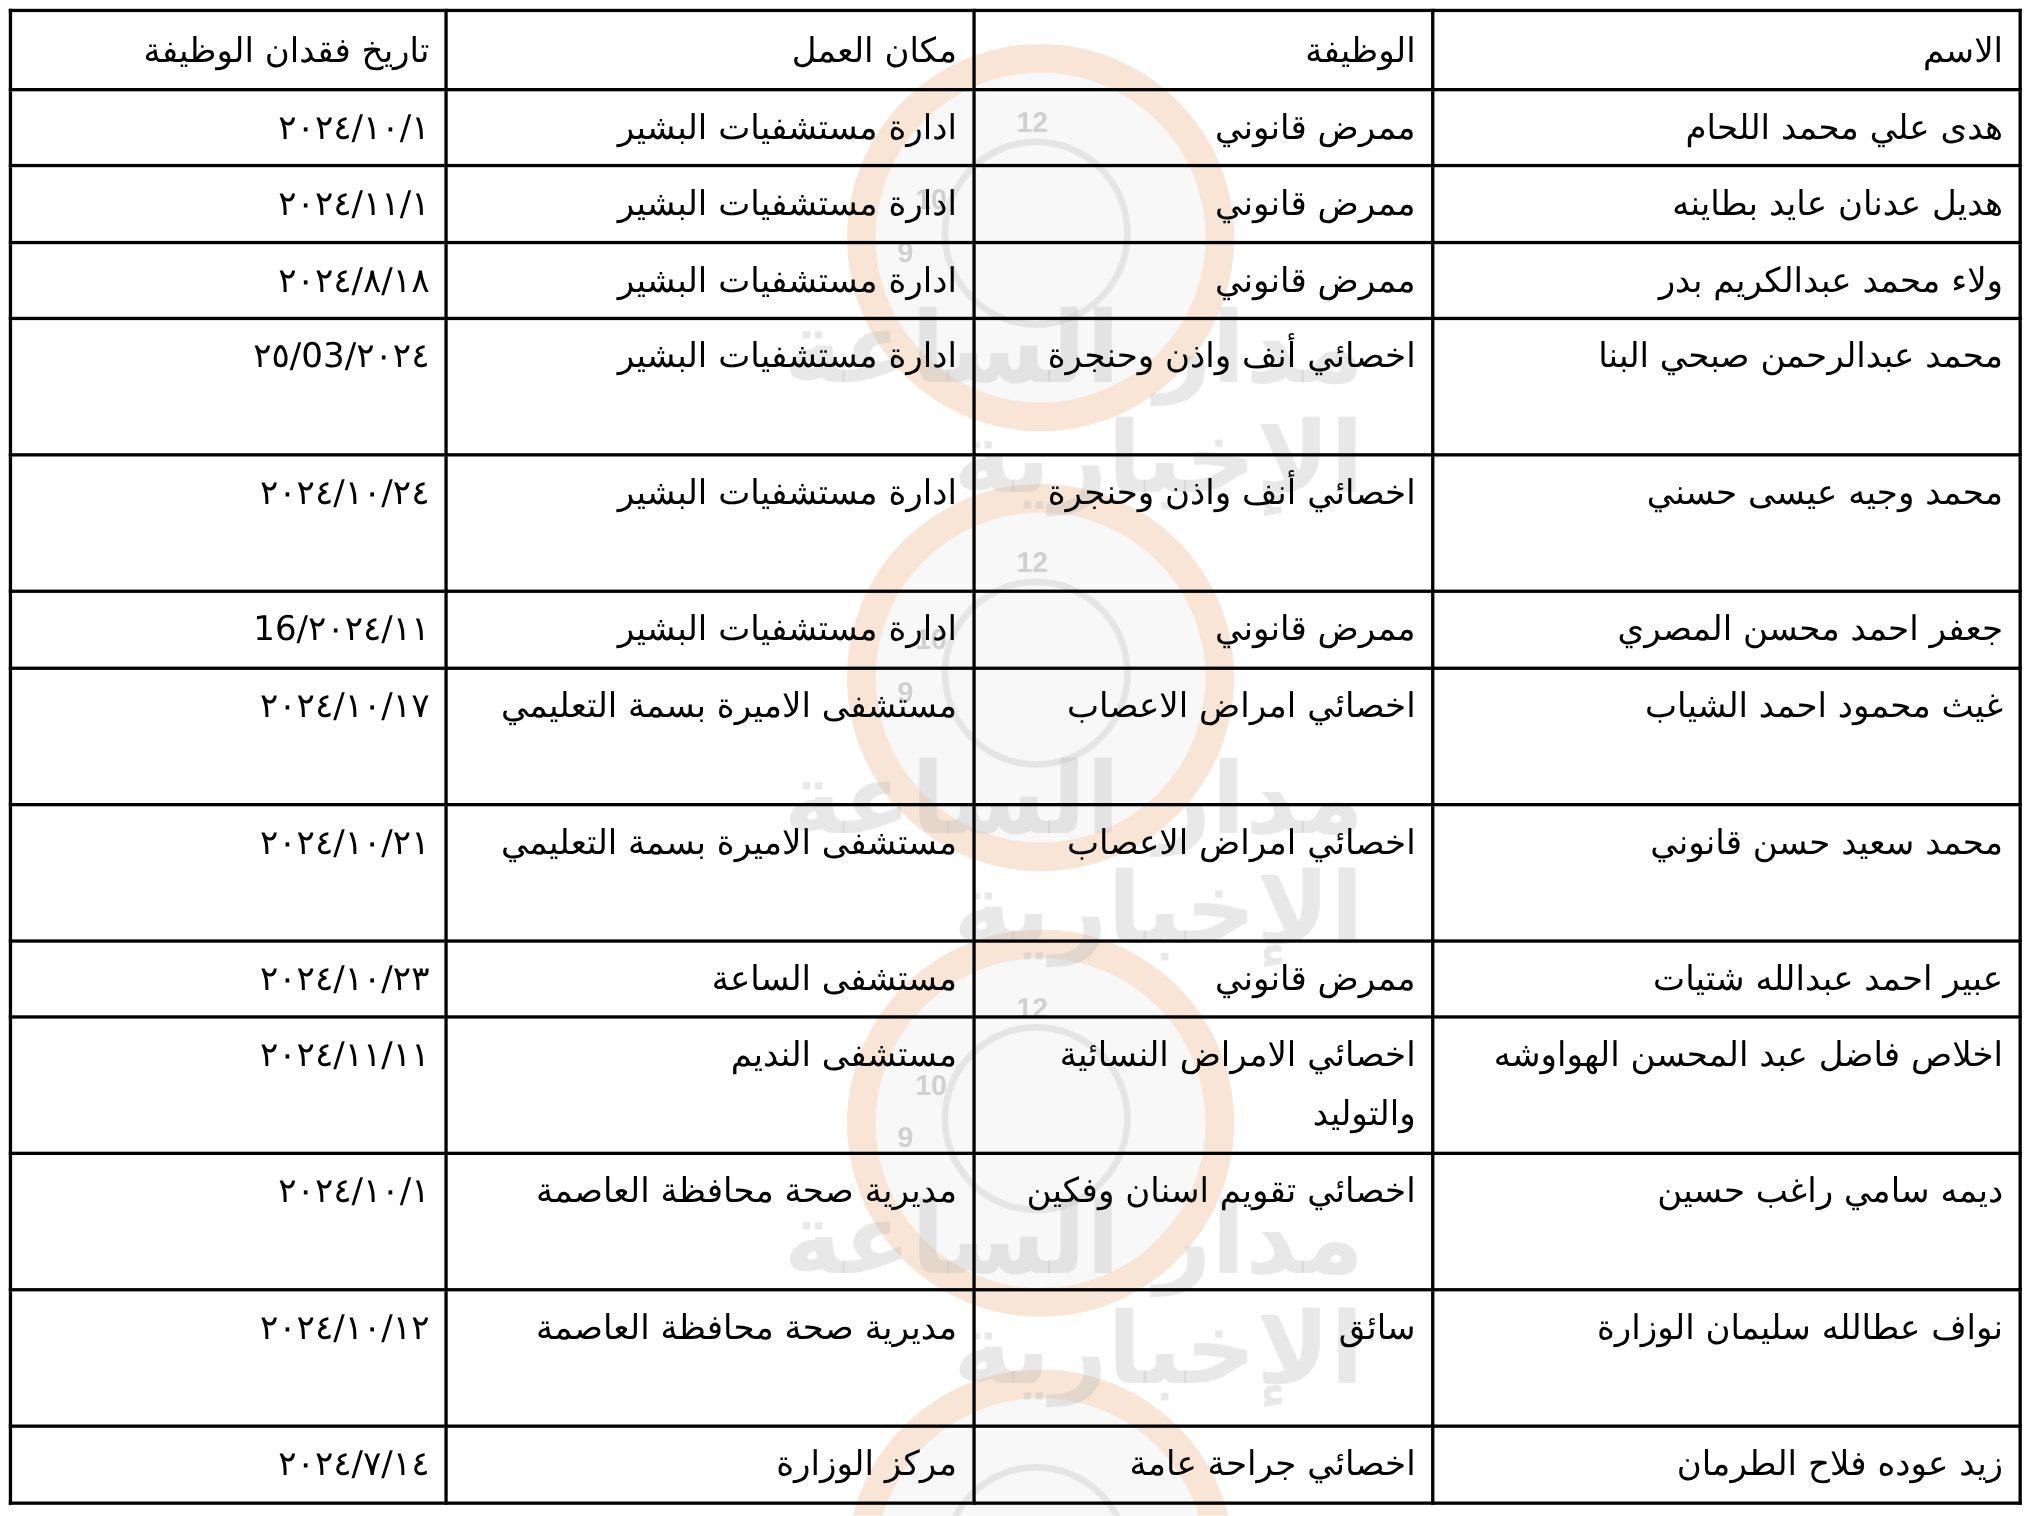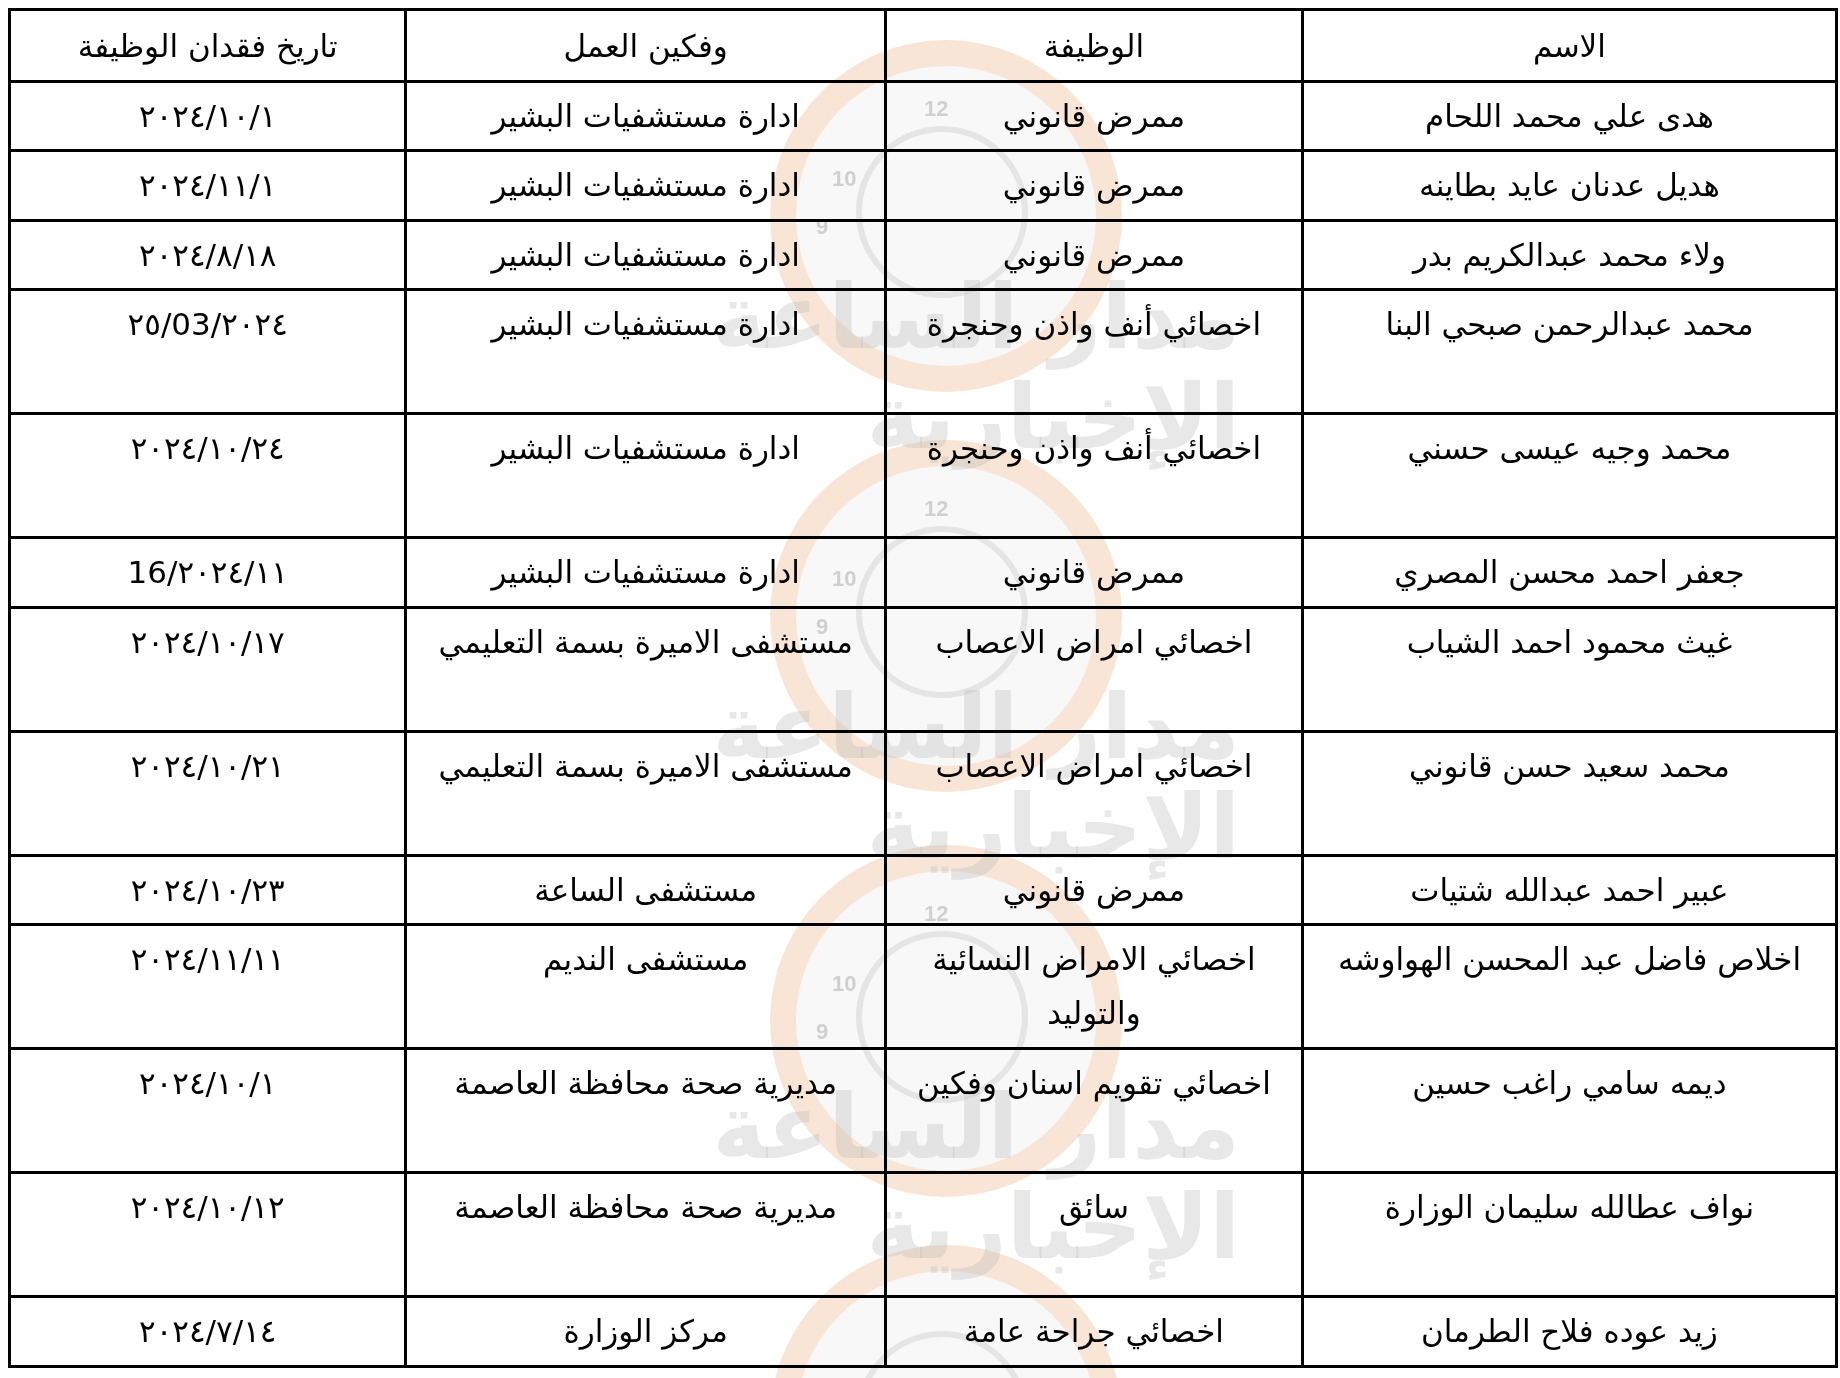--- a/index.html
+++ b/index.html
@@ -9,34 +9,34 @@
       position: absolute; border-radius: 50%;
       border: 26px solid rgba(249, 196, 150, 0.35);
       background: rgba(235, 235, 235, 0.35);
     }
     .wm-clock .ring {
       position: absolute; border-radius: 50%;
       border: 6px solid rgba(170,170,170,0.25);
     }
     .wm-clock .num {
       position: absolute; font-family: "Liberation Sans", sans-serif;
-      font-weight: bold; color: rgba(160,160,160,0.45); font-size: 22px;
+      font-weight: bold; color: rgba(160,160,160,0.45); font-size: 26px;
     }
     .wm-letters {
       position: absolute; font-family: "DejaVu Sans", sans-serif; font-weight: bold;
       color: rgba(190,190,190,0.35); direction: rtl; margin-top: 37px;
     }
     table.jobs {
       position: absolute; left: 8px; top: 8px; width: 1830px; height: 1360px;
       border-collapse: collapse; direction: rtl; z-index: 1;
       font-family: "DejaVu Sans", sans-serif; color: #000;
       background: transparent;
     }
     table.jobs td, table.jobs th {
-      border: 3px solid #000; vertical-align: top; text-align: center;
+      border: 3px solid #000; vertical-align: top; text-align: right;
       font-size: 31px; line-height: 54px; padding: 6px 14px 4px 14px;
       font-weight: normal;
     }
     table.jobs th { vertical-align: middle; }
     .c-name { width: 536px; }
     .c-job { width: 411px; }
     .c-place { width: 476px; }
     .c-date { width: 384px; font-family: "DejaVu Sans", sans-serif; letter-spacing: 3px; }
     tr.single td { height: 56px; }
     tr.double td { height: 110px; }
@@ -70,21 +70,21 @@
   <div class="wm-letters" style="left:600px; top:230px; width:640px; font-size:90px; line-height:100px;">مدار الساعة الإخبارية</div>
   <div class="wm-letters" style="left:600px; top:640px; width:640px; font-size:90px; line-height:100px;">مدار الساعة الإخبارية</div>
   <div class="wm-letters" style="left:600px; top:1040px; width:640px; font-size:90px; line-height:100px;">مدار الساعة الإخبارية</div>
 </div>
 
 <table class="jobs">
   <tbody>
       <tr class="head">
     <th class="c-name">الاسم</th>
     <th class="c-job">الوظيفة</th>
-    <th class="c-place">وفكين العمل</th>
+    <th class="c-place">مكان العمل</th>
     <th class="c-date">تاريخ فقدان الوظيفة</th>
   </tr>
 
   <tr class="single">
     <td class="c-name">هدى علي محمد اللحام</td>
     <td class="c-job">ممرض قانوني</td>
     <td class="c-place">ادارة مستشفيات البشير</td>
     <td class="c-date">٢٠٢٤/١٠/١</td>
   </tr>
   <tr class="single">

